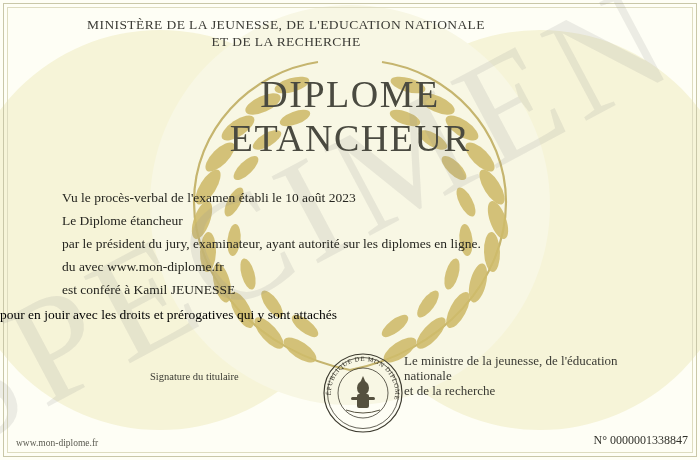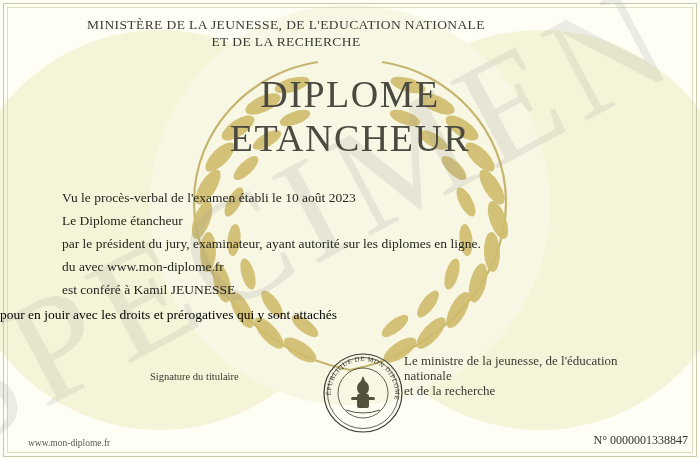--- a/index.html
+++ b/index.html
@@ -182,21 +182,21 @@
   .seal {
     position: absolute;
     left: 322px;
     top: 352px;
     width: 82px;
     height: 82px;
   }
 
   .footer-left {
     position: absolute;
-    left: 28px;
+    left: 16px;
     bottom: 12px;
     font-size: 9.5px;
     color: #5a5a50;
   }
   .footer-right {
     position: absolute;
     right: 12px;
     bottom: 12px;
     font-size: 12px;
     color: #30302a;

